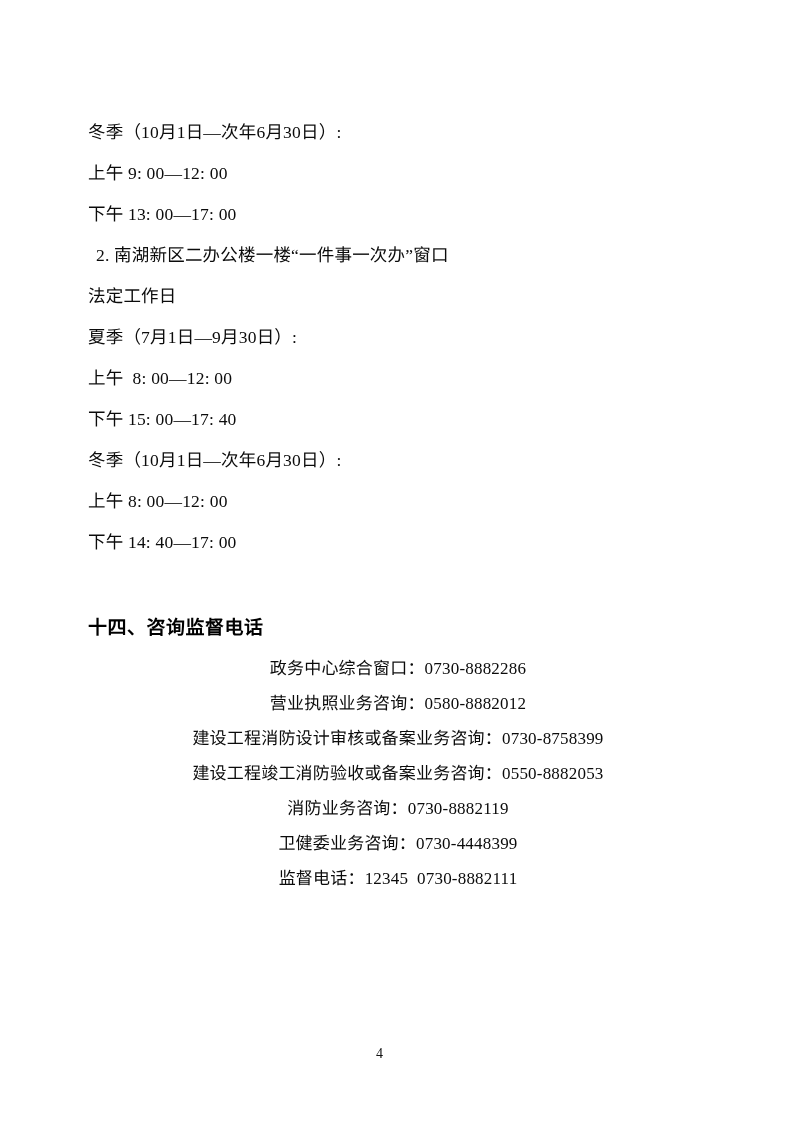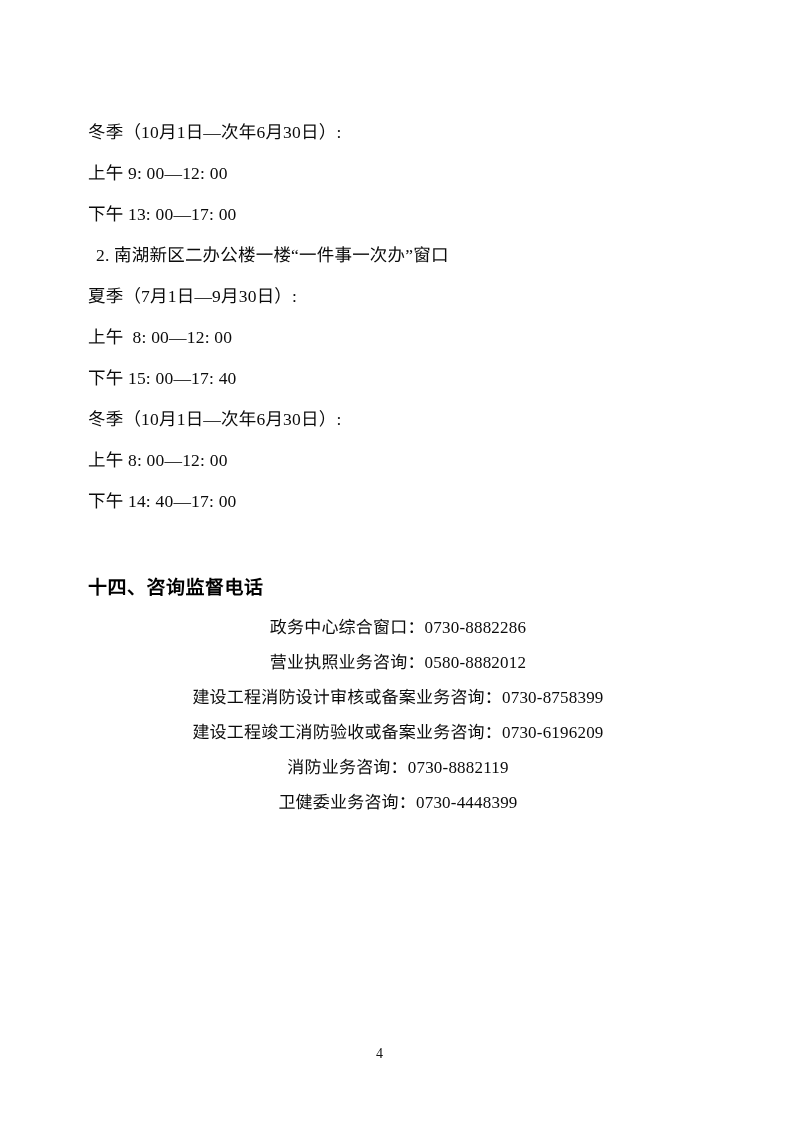--- a/index.html
+++ b/index.html
@@ -35,21 +35,21 @@
     font-size: 17.5px;
     line-height: 41px;
     white-space: pre;
     letter-spacing: 0.2px;
     color: #0b0b0b;
   }
   .line.indent-num {
     padding-left: 8px;
   }
   .section-heading {
-    font-family: Liberation Sans, sans-serif;
+    font-family: Liberation Mono, monospace;
     font-weight: bold;
     font-size: 19px;
     line-height: 40px;
     letter-spacing: 0.5px;
     color: #000000;
     white-space: pre;
   }
   .gap-before-heading {
     height: 46px;
   }
@@ -75,36 +75,38 @@
 </head>
 <body>
 
 <div class="page">
   <div class="content">
 
     <div class="line">冬季（10月1日—次年6月30日）:</div>
     <div class="line">上午 9: 00—12: 00</div>
     <div class="line">下午 13: 00—17: 00</div>
     <div class="line indent-num">2. 南湖新区二办公楼一楼“一件事一次办”窗口</div>
+    <div class="line">法定工作日</div>
     <div class="line">夏季（7月1日—9月30日）:</div>
     <div class="line">上午  8: 00—12: 00</div>
     <div class="line">下午 15: 00—17: 40</div>
     <div class="line">冬季（10月1日—次年6月30日）:</div>
     <div class="line">上午 8: 00—12: 00</div>
     <div class="line">下午 14: 40—17: 00</div>
 
     <div class="gap-before-heading"></div>
 
     <div class="section-heading">十四、咨询监督电话</div>
 
     <div class="phones">
       <div class="line">政务中心综合窗口：0730-8882286</div>
       <div class="line">营业执照业务咨询：0580-8882012</div>
       <div class="line">建设工程消防设计审核或备案业务咨询：0730-8758399</div>
-      <div class="line">建设工程竣工消防验收或备案业务咨询：0730-6196209</div>
+      <div class="line">建设工程竣工消防验收或备案业务咨询：0550-8882053</div>
       <div class="line">消防业务咨询：0730-8882119</div>
       <div class="line">卫健委业务咨询：0730-4448399</div>
+      <div class="line">监督电话：12345  0730-8882111</div>
     </div>
 
   </div>
 
   <div class="page-number">4</div>
 </div>
 
 </body></html>

